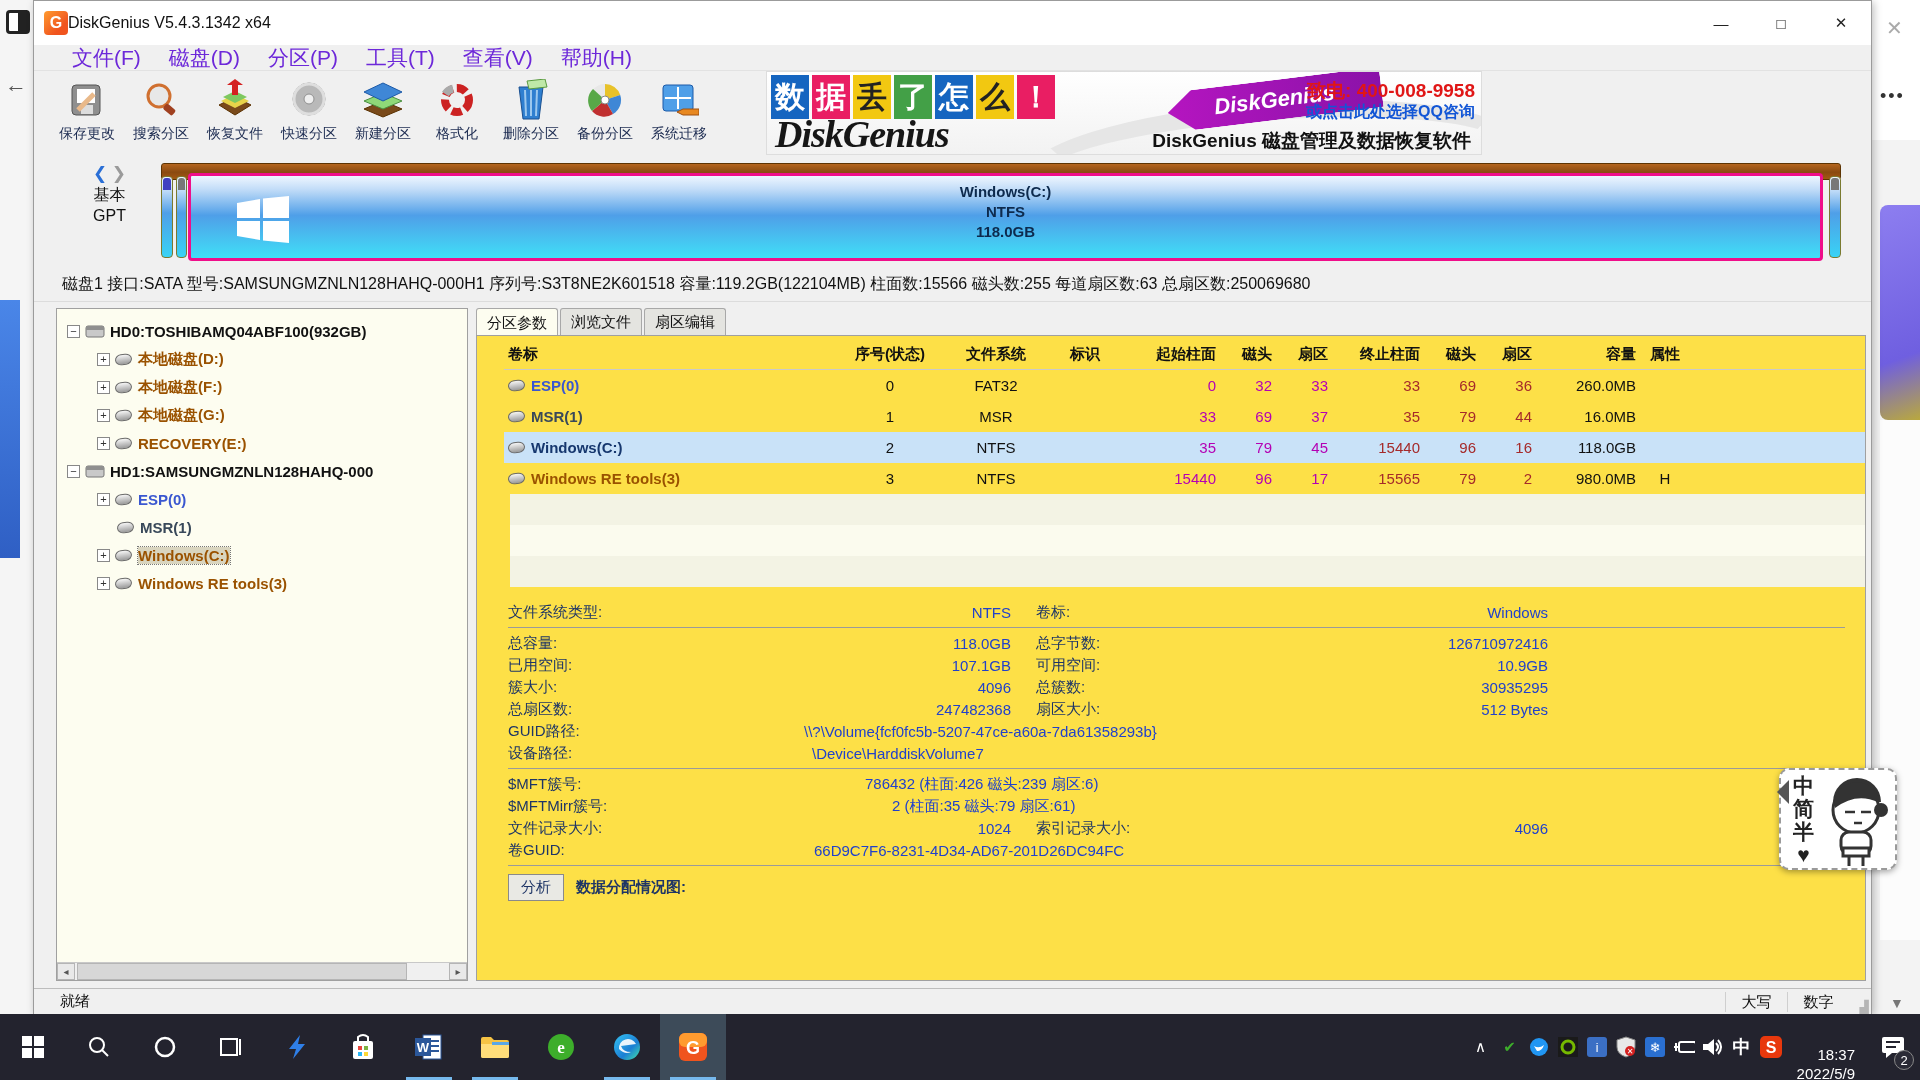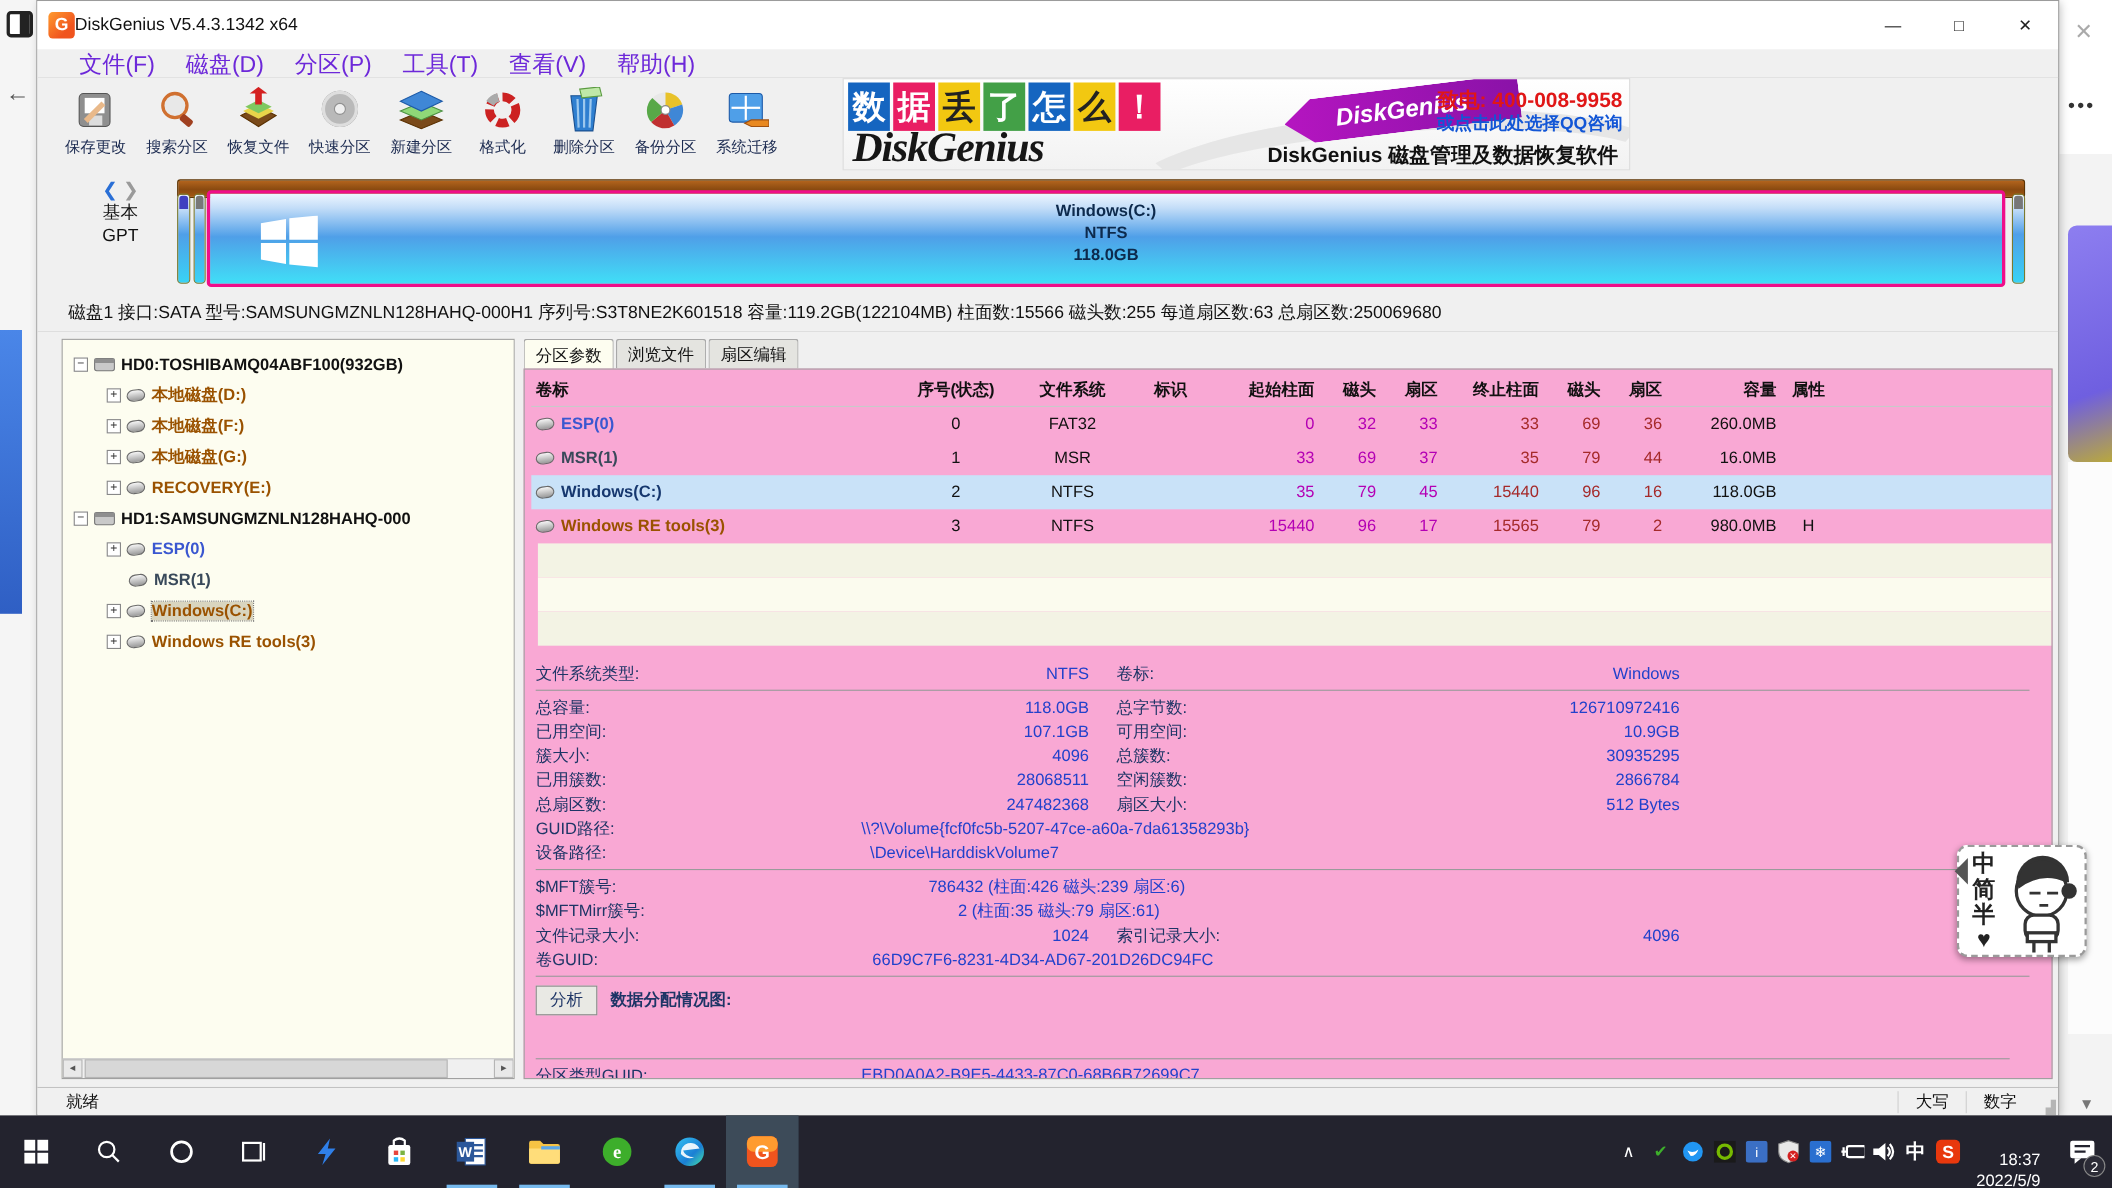--- a/index.html
+++ b/index.html
@@ -76,21 +76,21 @@
 .tsel { background:#d9d5bf; outline:1px dotted #777; }
 .hscroll { position:absolute; left:0; bottom:0; width:100%; height:18px; background:#f0f0f0; border-top:1px solid #c8c8c8; display:flex; }
 .hs-btn { width:18px; height:17px; border:1px solid #b5b5b5; background:#e9e9e9; font-size:10px; color:#555; text-align:center; line-height:16px; }
 .hs-thumb { margin-left:2px; width:330px; height:17px; background:#d7d7d7; border:1px solid #b5b5b5; }
 .splitter { position:absolute; left:434px; top:6px; width:8px; height:673px; background:#f0f0f0; }
 
 .rightpanel { position:absolute; left:442px; top:6px; width:1390px; height:673px; }
 .tabs { height:27px; display:flex; align-items:flex-end; }
 .tab { font-size:15px; color:#111; padding:4px 10px 3px; border:1px solid #a8a8a8; border-bottom:none; background:#e4e4e0; margin-right:2px; border-radius:3px 3px 0 0; }
 .tab.active { background:#fdfdf0; font-weight:normal; position:relative; top:1px; padding-top:5px; }
-.parampanel { position:relative; height:646px; background:#f9a8d4; border:1px solid #a0a0a0; overflow:hidden; }
+.parampanel { position:relative; height:646px; background:#fde047; border:1px solid #a0a0a0; overflow:hidden;padding-left:21px; }
 
 
 .ptable { margin:4px 0 0 6px; font-size:15px; }
 .prow { display:flex; height:31px; align-items:center; }
 .phead { font-weight:bold; color:#111; border-bottom:1px solid #c9c9c9; height:30px; }
 .cell { white-space:nowrap; overflow:hidden; }
 .c-nm { width:330px; padding-left:4px; display:flex; align-items:center; gap:6px; }
 .c-ix { width:112px; text-align:center; }
 .c-fs { width:100px; text-align:center; }
 .c-id { width:78px; text-align:center; }
@@ -545,27 +545,20 @@
                 <span class="dv">10.9GB</span>
               </div>
             <div class="drow">
                 <span class="dl">簇大小:</span>
                 <span class="dv">4096</span>
                 <span></span>
                 <span class="dl">总簇数:</span>
                 <span class="dv">30935295</span>
               </div>
             <div class="drow">
-                <span class="dl">已用簇数:</span>
-                <span class="dv">28068511</span>
-                <span></span>
-                <span class="dl">空闲簇数:</span>
-                <span class="dv">2866784</span>
-              </div>
-            <div class="drow">
                 <span class="dl">总扇区数:</span>
                 <span class="dv">247482368</span>
                 <span></span>
                 <span class="dl">扇区大小:</span>
                 <span class="dv">512 Bytes</span>
               </div>
             <div class="drow">
                 <span class="dl">GUID路径:</span>
                 <span class="dv-left" style="padding-left:76px">\\?\Volume{fcf0fc5b-5207-47ce-a60a-7da61358293b}</span>
               </div>
@@ -596,24 +589,20 @@
             <div class="dsep"></div>
           </div>
 
           <div class="analyze-row">
             <div class="analyze-btn">分析</div>
             <div class="analyze-cap">数据分配情况图:</div>
           </div>
 
           <div class="guid-row">
             <div class="guid-sep"></div>
-            <div class="guid-line">
-              <span class="gl">分区类型GUID:</span>
-              <span class="gv">EBD0A0A2-B9E5-4433-87C0-68B6B72699C7</span>
-            </div>
           </div>
 
         </div>
       </div>
     </div>
 
     <div class="statusbar">
       <div class="sb-ready">就绪</div>
       <div class="sb-right">
         <div class="sb-cell">大写</div>

